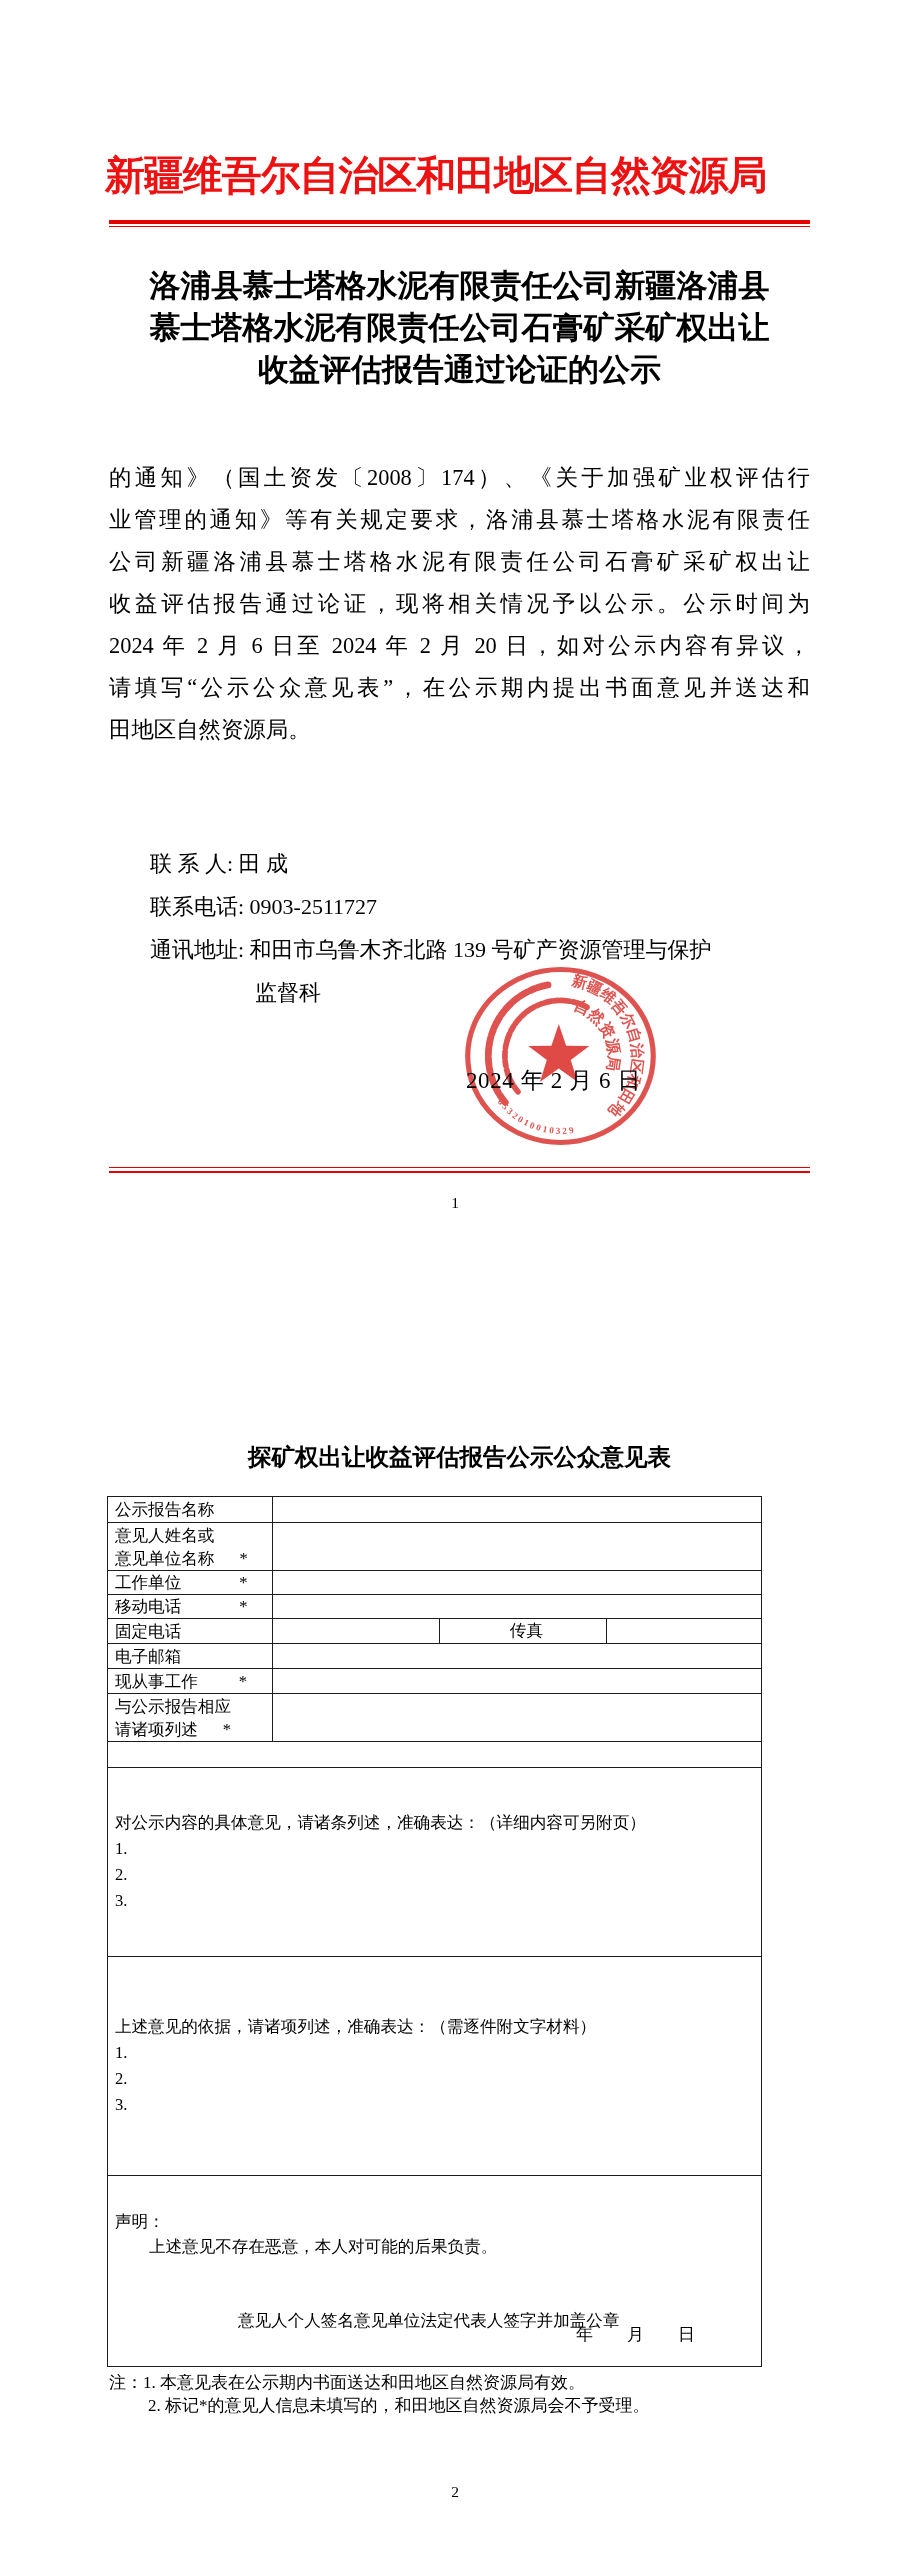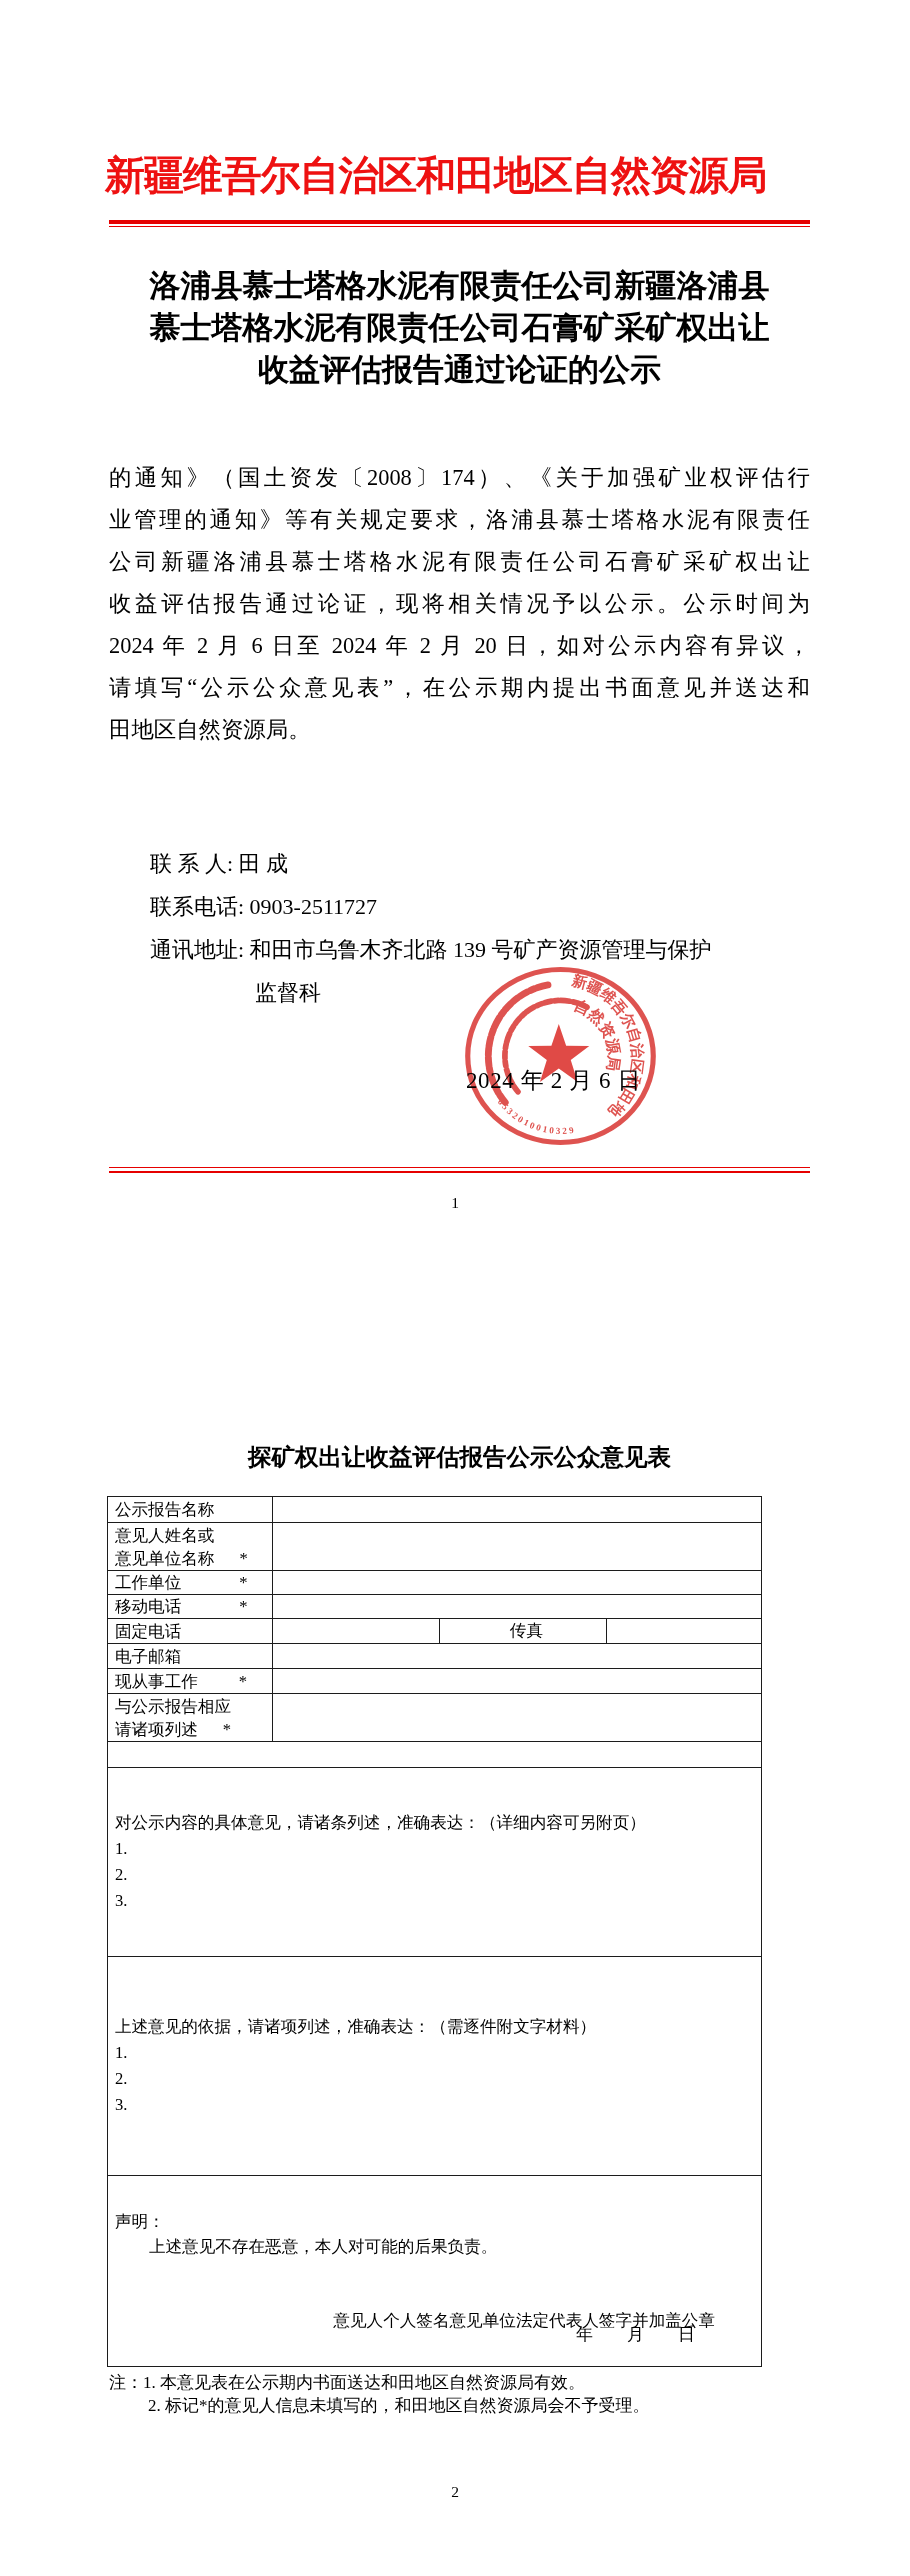--- a/index.html
+++ b/index.html
@@ -52,21 +52,21 @@
   }
   td.lbl{line-height:23px;}
   td.center{text-align:center;padding-left:0;}
   .ast{display:inline-block;}
   .g43{margin-left:25px;}
   .g72{margin-left:41px;}
   .g101{margin-left:58px;}
   td.sect{vertical-align:top;padding:3.4px 6.9px 0 8px;font-size:17px;line-height:26px;}
   td.decl{vertical-align:top;position:relative;padding:8px 0 0 8px;font-size:17px;line-height:25px;}
   .decl-body{margin-left:34px;}
-  .sign-row{display:flex;justify-content:flex-end;margin-top:49px;padding:0 46px 0 27.5px;font-size:16.6px;}
+  .sign-row{display:flex;justify-content:center;margin-top:49px;padding:0 46px 0 27.5px;font-size:16.6px;}
   .date-line{position:absolute;right:66px;bottom:19px;font-size:17px;white-space:nowrap;}
   .notes{top:2371px;left:109px;width:723px;font-size:17px;line-height:23px;}
   .notes .note2{margin-left:39px;}
 </style>
 </head>
 <body>
 
 <div class="abs banner">新疆维吾尔自治区和田地区自然资源局</div>
 <div class="abs rule-top"></div>
 

